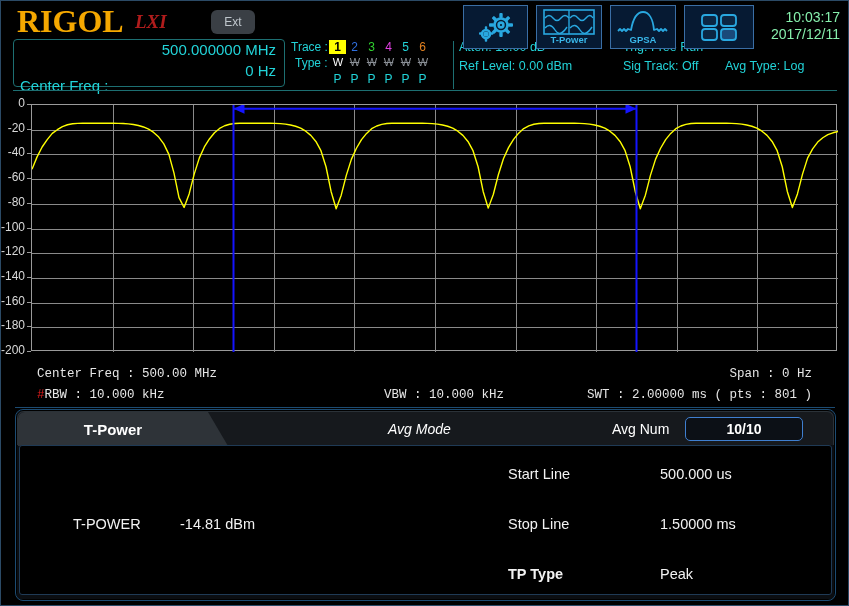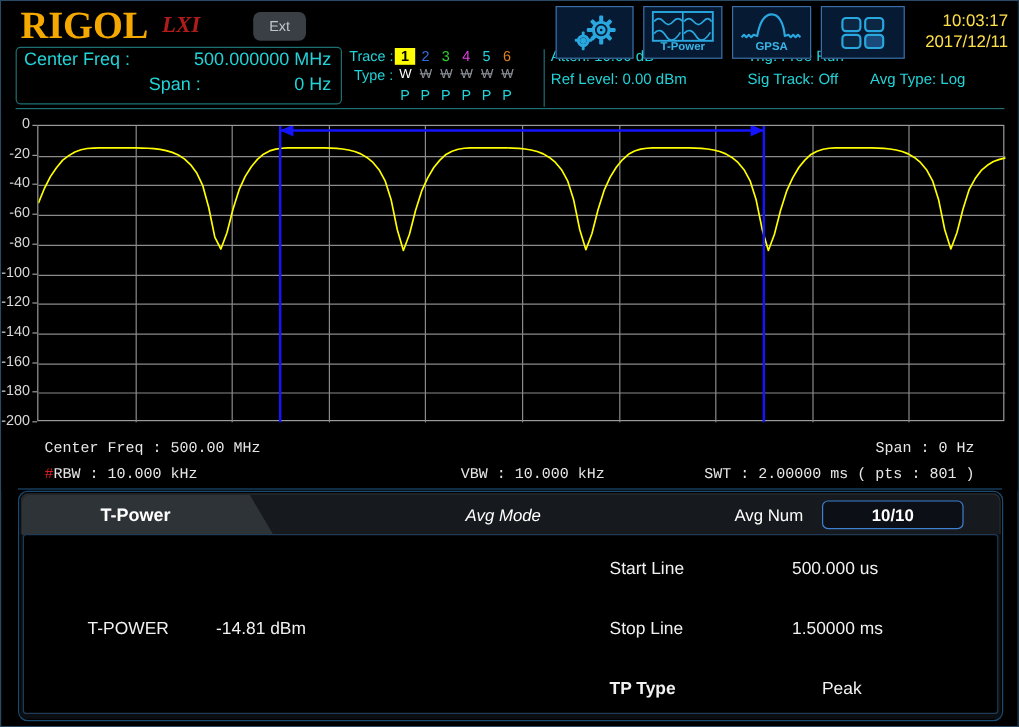--- a/index.html
+++ b/index.html
@@ -46,21 +46,21 @@
   
   .freqpanel{
     position:absolute; left:12px; top:38px; width:272px; height:48px;
     border:1px solid #1d6f72; border-radius:4px;
     background:#000;
   }
   .freqrow{
     position:absolute; left:0; width:268px; height:22px;
     color:#22d3d8; font-size:15px;
   }
-  .freqrow .lab{ position:absolute; left:6px; }
+  .freqrow .lab{ position:absolute; left:6px;margin-top:36px; }
   .freqrow .val{ position:absolute; right:6px; }
   .fr1{ top:1px; }
   .fr2{ top:22px; }
 
   
   .tracepanel{
     position:absolute; left:290px; top:38px; width:160px; height:50px;
     background:#000;
   }
   .trow{ position:absolute; left:0; height:16px; font-size:12px; color:#22d3d8; white-space:nowrap;}
@@ -90,21 +90,21 @@
     display:flex; flex-direction:column; align-items:center; justify-content:center;
   }
   .tbtn .cap{ font-size:9.5px; color:#39b6e8; font-weight:bold; line-height:10px; }
   #tb1{ left:462px; width:65px; }
   #tb2{ left:535px; width:66px; }
   #tb3{ left:609px; width:66px; }
   #tb4{ left:683px; width:70px; }
 
   .clock{
     position:absolute; right:8px; top:8px;
-    text-align:right; color:#fde047; font-size:14px; line-height:17px;
+    text-align:right; color:#86efac; font-size:14px; line-height:17px;
   }
 
   
   .graphwrap{
     position:absolute; left:0px; top:94px; width:847px; height:268px;
     background:#000;
   }
   .plot{
     position:absolute; left:30px; top:9px; width:806px; height:247px;
     background:#000;
@@ -391,18 +391,18 @@
 
     <div class="measbody">
       <div class="mrow" style="left:53px; top:70px;">T-POWER</div>
       <div class="mrow" style="left:160px;top:70px;">-14.81 dBm</div>
 
       <div class="mrow" style="left:488px;top:20px;">Start Line</div>
       <div class="mrow" style="left:640px;top:20px;">500.000 us</div>
       <div class="mrow" style="left:488px;top:70px;">Stop Line</div>
       <div class="mrow" style="left:640px;top:70px;">1.50000 ms</div>
       <div class="mrow" style="left:488px;top:120px;font-weight:bold;">TP Type</div>
-      <div class="mrow" style="left:665px;top:120px;">Peak</div>
+      <div class="mrow" style="left:640px;top:120px;">Peak</div>
     </div>
   </div>
 
   <div class="panel-outer-glow"></div>
 </div>
 
 </body></html>

